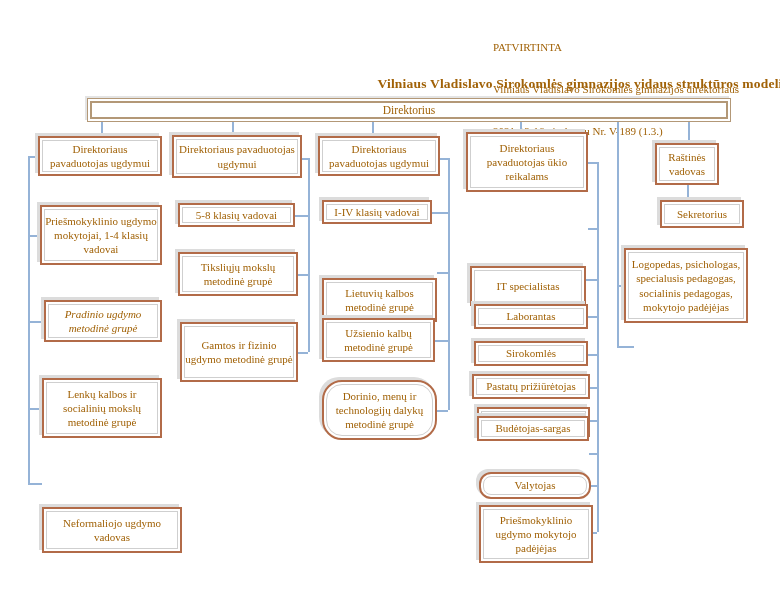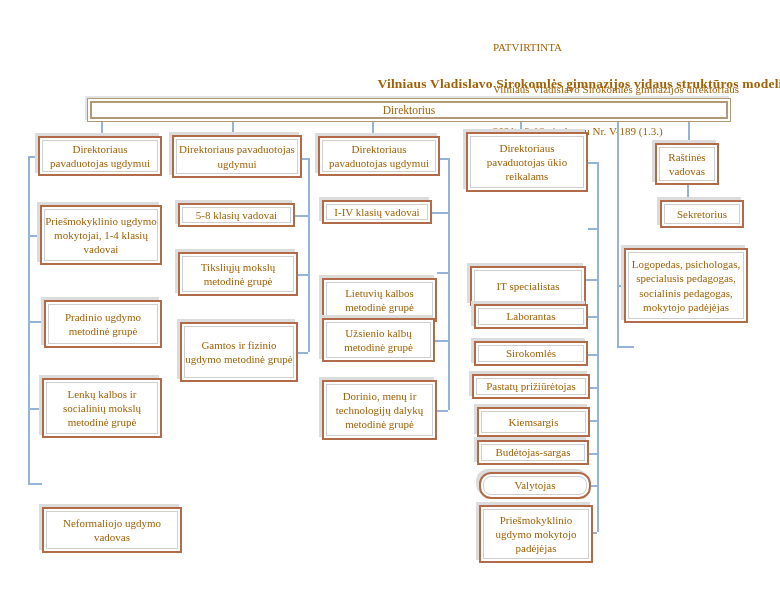--- a/index.html
+++ b/index.html
@@ -87,42 +87,42 @@
   <div class="hline" style="left:589px;top:453px;width:8px;"></div>
   <div class="hline" style="left:591px;top:485px;width:6px;"></div>
   <div class="hline" style="left:592px;top:532px;width:5px;"></div>
 
   <div class="vline" style="left:687px;top:185px;height:15px;"></div>
   <div class="hline" style="left:617px;top:285px;width:7px;"></div>
   <div class="hline" style="left:617px;top:346px;width:17px;"></div>
 
   <div class="box" style="left:38px;top:136px;width:124px;height:40px;">Direktoriaus pavaduotojas ugdymui</div>
   <div class="box" style="left:40px;top:205px;width:122px;height:60px;">Priešmokyklinio ugdymo mokytojai, 1-4 klasių  vadovai</div>
-  <div class="box" style="left:44px;top:300px;width:118px;height:48px;">Pradinio ugdymo metodinė grupė</div>
+  <div class="box" style="left:44px;top:300px;width:118px;height:42px;font-style:italic;">Pradinio ugdymo metodinė grupė</div>
   <div class="box" style="left:42px;top:378px;width:120px;height:60px;">Lenkų kalbos  ir socialinių mokslų metodinė grupė</div>
   <div class="box" style="left:42px;top:465px;width:140px;height:46px;margin-top:42px;">Neformaliojo ugdymo vadovas</div>
 
   <div class="box" style="left:172px;top:135px;width:130px;height:43px;">Direktoriaus pavaduotojas ugdymui</div>
   <div class="box" style="left:178px;top:203px;width:117px;height:24px;">5-8 klasių vadovai</div>
   <div class="box" style="left:180px;top:322px;width:118px;height:60px;">Gamtos ir fizinio ugdymo metodinė grupė</div>
   <div class="box" style="left:178px;top:252px;width:120px;height:44px;">Tiksliųjų mokslų metodinė grupė</div>
 
   <div class="box" style="left:318px;top:136px;width:122px;height:40px;">Direktoriaus pavaduotojas ugdymui</div>
   <div class="box" style="left:322px;top:200px;width:110px;height:24px;">I-IV klasių vadovai</div>
   <div class="box" style="left:322px;top:250px;width:115px;height:44px;margin-top:28px;">Lietuvių kalbos metodinė grupė</div>
   <div class="box" style="left:322px;top:318px;width:113px;height:44px;">Užsienio kalbų metodinė grupė</div>
-  <div class="box" style="left:322px;top:380px;width:115px;height:60px;">Dorinio, menų ir technologijų dalykų metodinė grupė</div>
+  <div class="box" style="left:322px;top:380px;width:115px;height:60px;border-radius:20px;">Dorinio, menų ir technologijų dalykų metodinė grupė</div>
 
   <div class="box" style="left:466px;top:132px;width:122px;height:60px;">Direktoriaus pavaduotojas ūkio reikalams</div>
   <div class="box" style="left:470px;top:266px;width:116px;height:40px;">IT specialistas</div>
   <div class="box" style="left:474px;top:304px;width:114px;height:25px;">Laborantas</div>
   <div class="box" style="left:474px;top:341px;width:114px;height:25px;">Sirokomlės</div>
   <div class="box" style="left:472px;top:374px;width:118px;height:25px;">Pastatų prižiūrėtojas</div>
   <div class="box" style="left:477px;top:407px;width:113px;height:30px;">Kiemsargis</div>
-  <div class="box" style="left:477px;top:440px;width:112px;height:25px;">Budėtojas-sargas</div>
+  <div class="box" style="left:477px;top:416px;width:112px;height:25px;">Budėtojas-sargas</div>
   <div class="box" style="left:479px;top:472px;width:112px;height:27px;border-radius:12px;">Valytojas</div>
   <div class="box" style="left:479px;top:505px;width:114px;height:58px;">Priešmokyklinio ugdymo mokytojo padėjėjas</div>
 
   <div class="box" style="left:655px;top:143px;width:64px;height:42px;">Raštinės vadovas</div>
   <div class="box" style="left:645px;top:200px;width:84px;height:28px;margin-left:15px;">Sekretorius</div>
   <div class="box" style="left:624px;top:248px;width:124px;height:75px;">Logopedas, psichologas, specialusis pedagogas, socialinis pedagogas, mokytojo padėjėjas</div>
 
 </div>
 
 </body></html>

